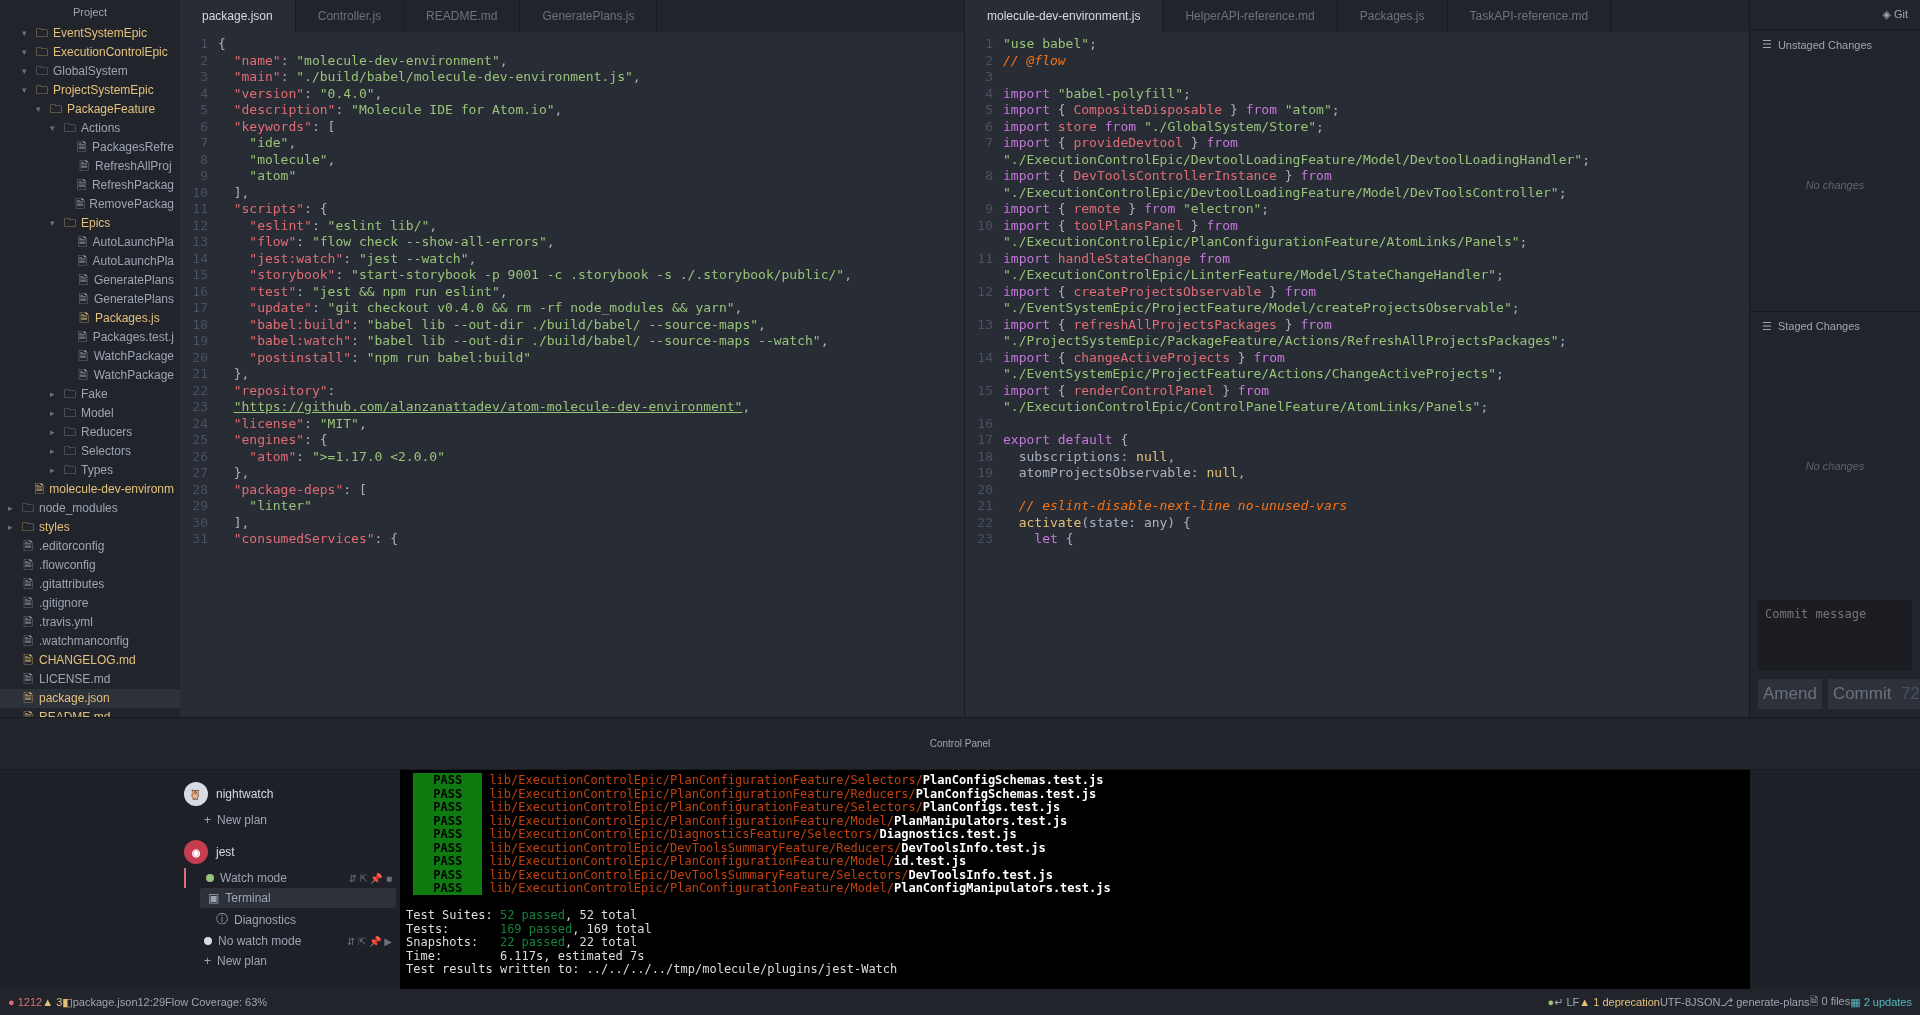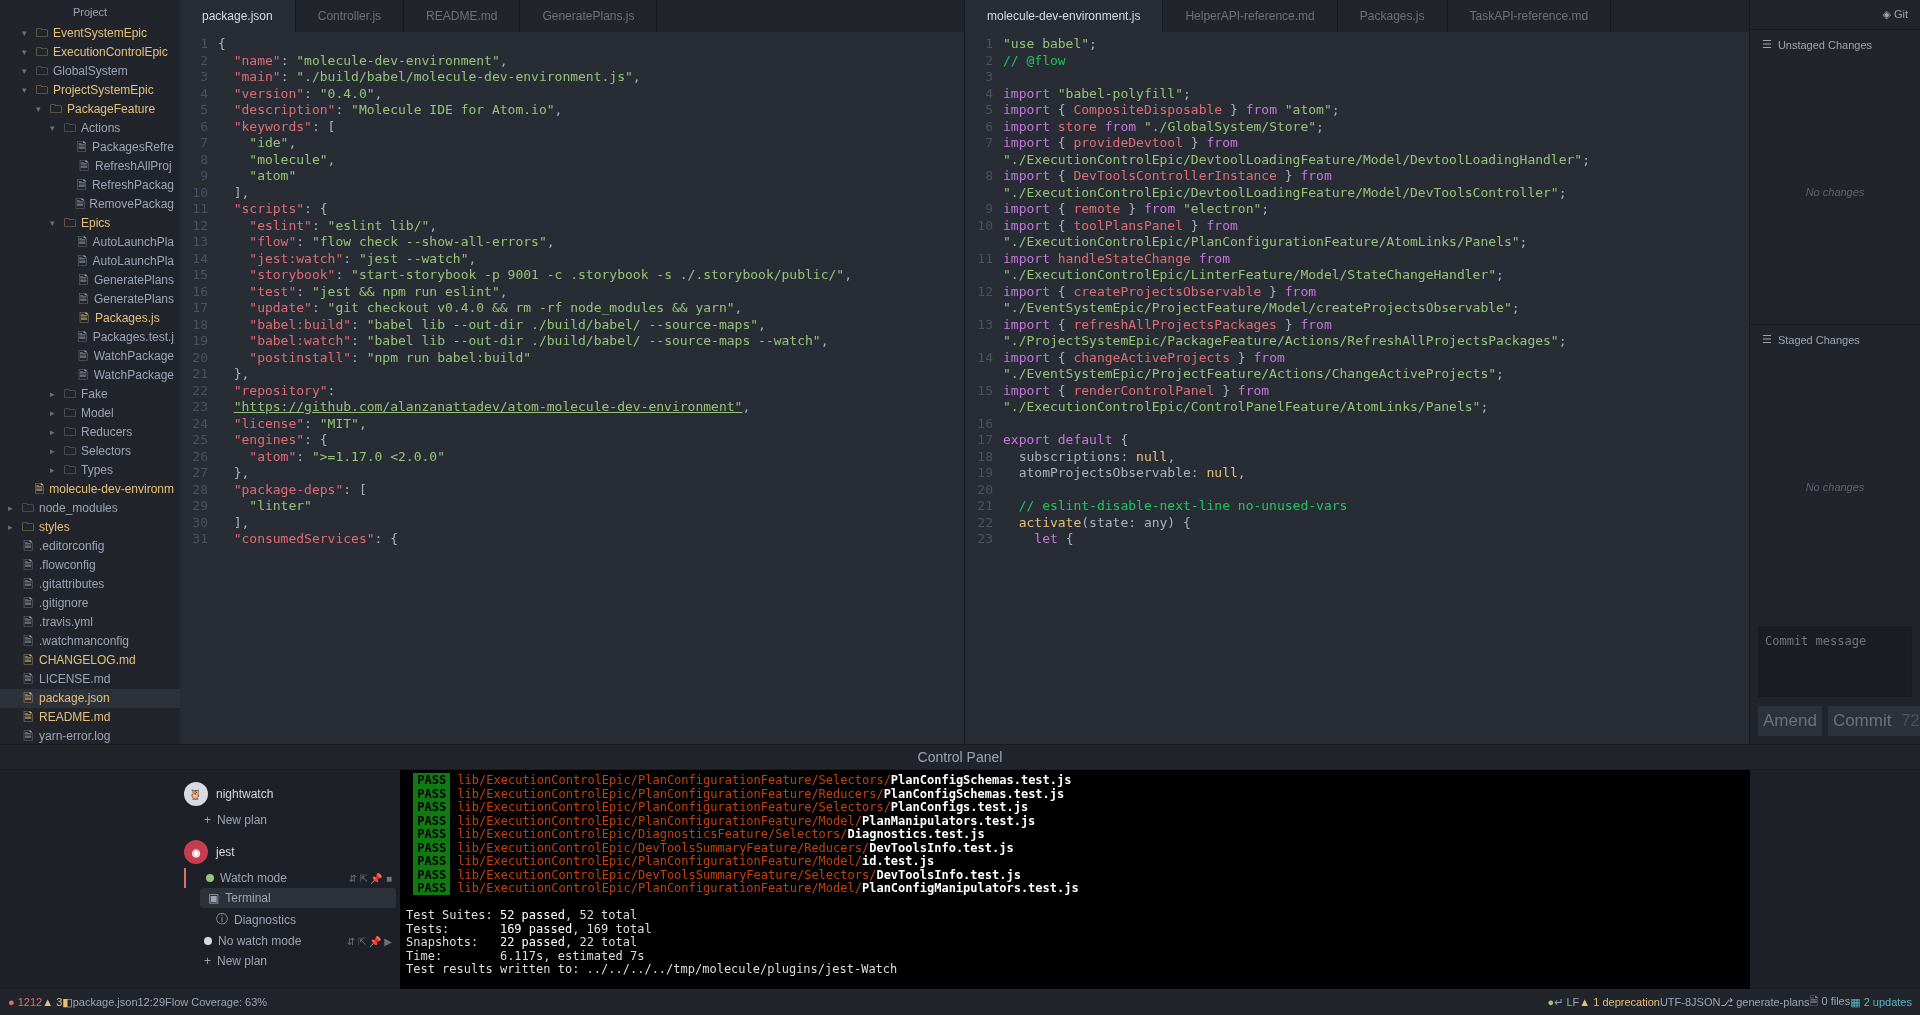--- a/index.html
+++ b/index.html
@@ -20,48 +20,48 @@
 .tab { padding:0 22px; display:flex; align-items:center; font-size:12px; color:#6b727d; border-right:1px solid #181a1f; cursor:pointer; }
 .tab.active { background:#282c34; color:#d7dae0; }
 .gutter { width:38px; text-align:right; padding-right:10px; color:#495162; user-select:none; }
 .code-body { flex:1; overflow:auto; display:flex; font-family:'Consolas','Monaco',monospace; font-size:13px; line-height:16.5px; padding-top:4px; }
 .code-lines { flex:1; padding-right:10px; }
 .tok-key { color:#e06c75; }
 .tok-str { color:#98c379; }
 .tok-pun { color:#abb2bf; }
 .tok-kw { color:#c678dd; }
 .tok-fn { color:#e5c07b; }
-.tok-cm { color:#22c55e; }
+.tok-cm { color:#f97316; font-style:italic; }
 .tok-lnk { color:#98c379; text-decoration:underline; }
 .right-panel { width:170px; background:#21252b; display:flex; flex-direction:column; }
 .git-hdr { text-align:right; padding:8px 12px; color:#9da5b4; font-size:11px; }
 .panel-sect { padding:8px 12px; color:#9da5b4; font-size:11px; border-top:1px solid #181a1f; display:flex; align-items:center; gap:6px; }
 .panel-body { flex:1; display:flex; align-items:center; justify-content:center; color:#5c6370; font-style:italic; font-size:11px; }
 .commit-area { padding:8px; }
 .commit-area textarea { width:100%; background:#1b1d23; border:1px solid #181a1f; color:#abb2bf; font-family:'Consolas',monospace; font-size:12px; padding:6px; resize:none; height:70px; }
 .commit-btns { display:flex; gap:6px; margin-top:6px; }
 .commit-btns button { flex:1; background:#2c313a; border:none; color:#6b727d; padding:5px; font-size:17px; cursor:pointer; }
-.ctrl-header { text-align:center; padding:4px; color:#9da5b4; font-size:14px; background:#21252b; border-top:1px solid #181a1f; }
+.ctrl-header { text-align:center; padding:20px; color:#9da5b4; font-size:10px; background:#21252b; border-top:1px solid #181a1f; }
 .control-panel { height:220px; background:#1d2026; display:flex; border-top:1px solid #181a1f; }
 .cp-left { width:180px; }
 .cp-tools { width:220px; padding:8px 4px; overflow:auto; }
 .tool-grp { margin-bottom:6px; }
 .tool-head { display:flex; align-items:center; gap:8px; padding:4px 0; color:#d7dae0; }
 .tool-ico { width:24px; height:24px; border-radius:50%; display:flex; align-items:center; justify-content:center; font-size:10px; font-weight:bold; }
 .tool-sub { display:flex; align-items:center; gap:6px; padding:3px 4px 3px 20px; color:#9da5b4; font-size:12px; }
 .tool-sub.act { border-left:2px solid #e06c75; }
 .tool-sub .dot { width:8px; height:8px; border-radius:50%; }
 .dot.g { background:#98c379; }
 .dot.w { background:#d7dae0; }
 .tool-panel-row { background:#2c313a; border-radius:3px; padding:3px 8px; margin-left:16px; }
 .cp-term { flex:1; background:#000; padding:4px 6px; font-family:'Consolas',monospace; font-size:12px; line-height:13.5px; overflow:auto; }
-.pass { background:#0f7a0f; color:#000; padding:0 4px; font-weight:bold; }
+.pass { background:#0f7a0f; color:#000; padding:0 20px; font-weight:bold; }
 .term-path { color:#c2410c; }
 .term-file { color:#fff; font-weight:bold; }
-.term-g { color:#ffffff;margin-top:30px; }
+.term-g { color:#15803d;margin-top:30px; }
 .term-w { color:#ddd; }
 .cp-right { width:170px; }
 .status { height:26px; background:#21252b; display:flex; align-items:center; font-size:11px; color:#9da5b4; padding:0 8px; }
 .s-err { color:#e06c75; }
 .s-wrn { color:#e5c07b; }
 .s-spacer { flex:1; }
 .menu-ico { font-size:10px; color:#6b727d; }
 </style>
 </head>
 <body>

